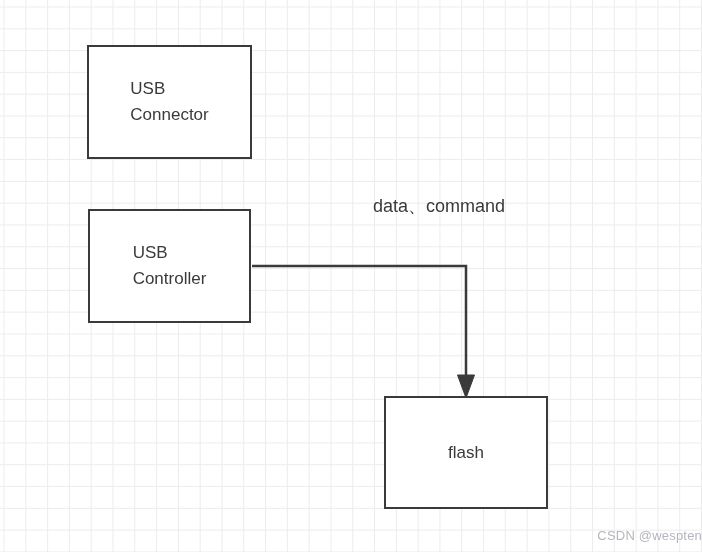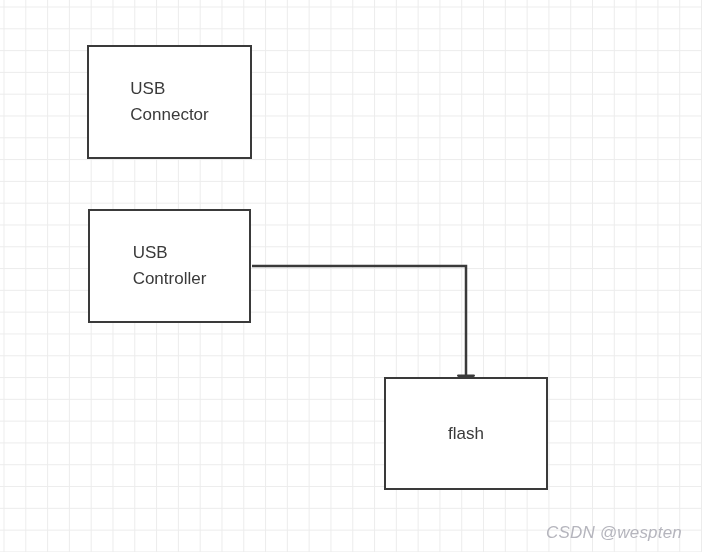--- a/index.html
+++ b/index.html
@@ -29,45 +29,44 @@
     align-items: center;
     justify-content: center;
     text-align: left;
     color: #3a3a3a;
     font-size: 17px;
     line-height: 26px;
     white-space: pre-line;
   }
   .node-usb-connector { left: 87px; top: 45px; width: 165px; height: 114px; }
   .node-usb-controller { left: 88px; top: 209px; width: 163px; height: 114px; }
-  .node-flash { left: 384px; top: 377px; width: 164px; height: 113px; }
+  .node-flash { left: 384px; top: 396px; width: 164px; height: 113px; }
   .edge-svg {
     position: absolute;
     left: 0; top: 0;
     width: 702px; height: 552px;
     pointer-events: none;
   }
   .edge-label {
     position: absolute;
     left: 354px;
     top: 194px;
     width: 170px;
     text-align: center;
     font-size: 18px;
     color: #3a3a3a;
     white-space: nowrap;
   }
   .watermark {
     position: absolute;
-    right: 20px;
+    right: 0;
     bottom: 9px;
-    font-size: 17px;
+    font-size: 13px;
     color: #b5b5bd;
     letter-spacing: 0.2px;
-    font-style: italic;
   }
 </style>
 </head>
 <body>
 
 <div class="canvas">
 
   <svg class="edge-svg" viewBox="0 0 702 552" xmlns="http://www.w3.org/2000/svg">
     <polyline points="252,266 466,266 466,381" fill="none" stroke="#3a3a3a" stroke-width="2.5"></polyline>
     <polygon points="466,398 457.5,375 474.5,375" fill="#3a3a3a" stroke="#3a3a3a" stroke-width="1"></polygon>
@@ -80,16 +79,17 @@
 
   <div class="node node-usb-controller">
     <span>USB
 Controller</span>
   </div>
 
   <div class="node node-flash">
     <span>flash</span>
   </div>
 
+  <div class="edge-label">data、command</div>
 
   <div class="watermark">CSDN @wespten</div>
 
 </div>
 
 </body></html>

